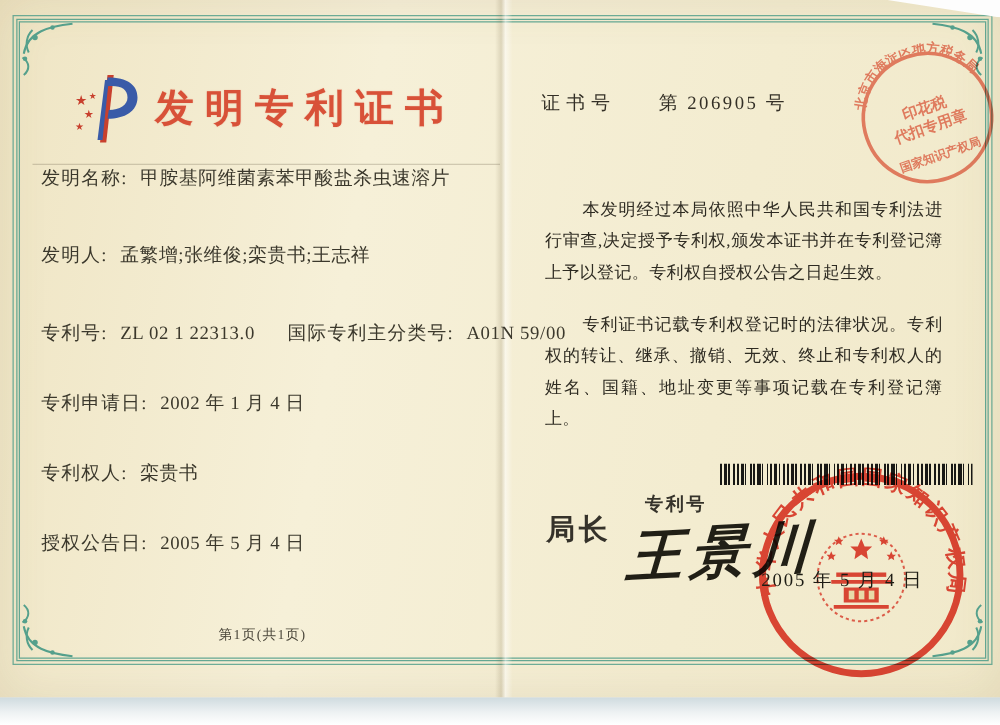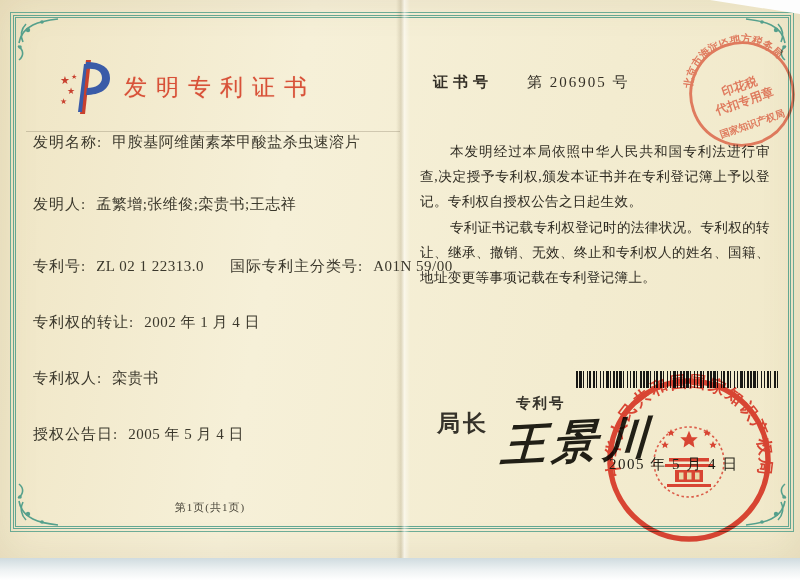--- a/index.html
+++ b/index.html
@@ -26,44 +26,44 @@
   .corner svg{width:100%;height:100%;}
   .c-tl{left:14px;top:16px;}
   .c-tr{right:10px;top:16px;transform:scaleX(-1);}
   .c-bl{left:14px;bottom:30px;transform:scaleY(-1);}
   .c-br{right:10px;bottom:30px;transform:scale(-1,-1);}
   .fold{position:absolute;top:0;bottom:0;left:396px;width:14px;
     background:linear-gradient(90deg,rgba(0,0,0,0) 0%,rgba(110,95,60,.18) 35%,rgba(255,255,255,.5) 60%,rgba(0,0,0,0) 100%);}
   
   .title-row{position:absolute;left:58px;top:58px;display:flex;align-items:center;gap:10px;}
   .logo{width:56px;height:58px;}
-  .cert-title{font-size:23px;font-weight:400;color:#d85138;letter-spacing:9px;
+  .cert-title{font-size:31px;font-weight:700;color:#d85138;letter-spacing:9px;
     text-shadow:0 0 1px rgba(216,81,56,.4);white-space:nowrap;}
   .title-rule{position:absolute;left:26px;top:131px;width:374px;height:1px;
     background:rgba(110,100,80,.28);}
   
   .field{position:absolute;left:33px;font-size:15px;color:#3b382c;white-space:nowrap;}
   .field .lbl{font-weight:400;letter-spacing:1px;margin-right:10px;}
   .field .val{font-weight:400;letter-spacing:.5px;}
   .f-name{top:133px;}
   .f-inv{top:195px;}
   .f-pn{top:257px;}
   .f-pn .pair2{margin-left:26px;}
   .f-app{top:313px;}
   .f-own{top:369px;}
   .f-grant{top:425px;}
   .page-footer{position:absolute;left:60px;top:500px;width:300px;text-align:center;
     font-size:11px;color:#4a463a;letter-spacing:1px;}
   
   .cert-no{position:absolute;left:433px;top:73px;font-size:15px;color:#332f26;white-space:nowrap;}
-  .cert-no .lbl{font-weight:700;letter-spacing:5px;margin-right:34px;}
+  .cert-no .lbl{font-weight:400;letter-spacing:5px;margin-right:34px;}
   .cert-no .val{letter-spacing:2px;}
   .body-text{position:absolute;left:420px;top:139px;width:350px;
     font-size:13.6px;line-height:25.2px;color:#2e2b22;text-align:justify;}
-  .body-text p{margin:0;text-indent:2.2em;letter-spacing:.3px;}
+  .body-text p{margin:16px;text-indent:2.2em;letter-spacing:.3px;}
   .barcode-row{position:absolute;left:516px;top:346px;display:flex;align-items:center;gap:10px;}
   .barcode-row .lbl{font-size:14.5px;font-weight:700;color:#35322a;letter-spacing:2px;white-space:nowrap;margin-top:48px;}
   .barcode{width:202px;height:17px;background:
     repeating-linear-gradient(90deg,#181815 0 1.6px,transparent 1.6px 3.2px,
     #181815 3.2px 5.8px,transparent 5.8px 6.8px,
     #181815 6.8px 7.8px,transparent 7.8px 10.6px,
     #181815 10.6px 12px,transparent 12px 13.4px);}
   .sig-row{position:absolute;left:437px;top:408px;white-space:nowrap;}
   .sig-label{font-size:23px;font-weight:700;color:#35322a;letter-spacing:3px;vertical-align:26px;}
   .sig-name{display:inline-block;font-family:"DejaVu Serif",serif;font-style:italic;font-weight:700;
@@ -152,21 +152,21 @@
     <div class="field f-name">
       <span class="lbl">发明名称:</span><span class="val">甲胺基阿维菌素苯甲酸盐杀虫速溶片</span>
     </div>
     <div class="field f-inv">
       <span class="lbl">发明人:</span><span class="val">孟繁增;张维俊;栾贵书;王志祥</span>
     </div>
     <div class="field f-pn">
       <span class="lbl">专利号:</span><span class="val">ZL 02 1 22313.0</span><span class="lbl pair2">国际专利主分类号:</span><span class="val">A01N 59/00</span>
     </div>
     <div class="field f-app">
-      <span class="lbl">专利权的转让:</span><span class="val">2002 年 1 月 4 日</span>
+      <span class="lbl">专利申请日:</span><span class="val">2002 年 1 月 4 日</span>
     </div>
     <div class="field f-own">
       <span class="lbl">专利权人:</span><span class="val">栾贵书</span>
     </div>
     <div class="field f-grant">
       <span class="lbl">授权公告日:</span><span class="val">2005 年 5 月 4 日</span>
     </div>
 
     <div class="page-footer">第1页(共1页)</div>
 

